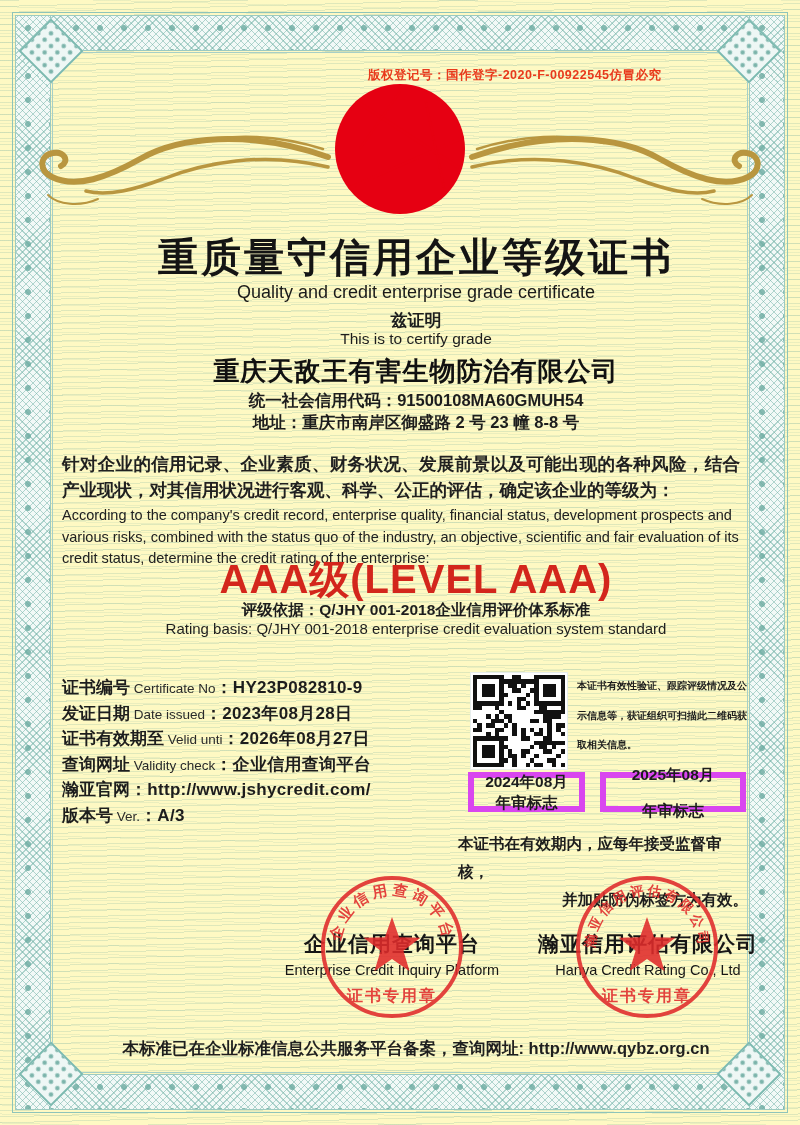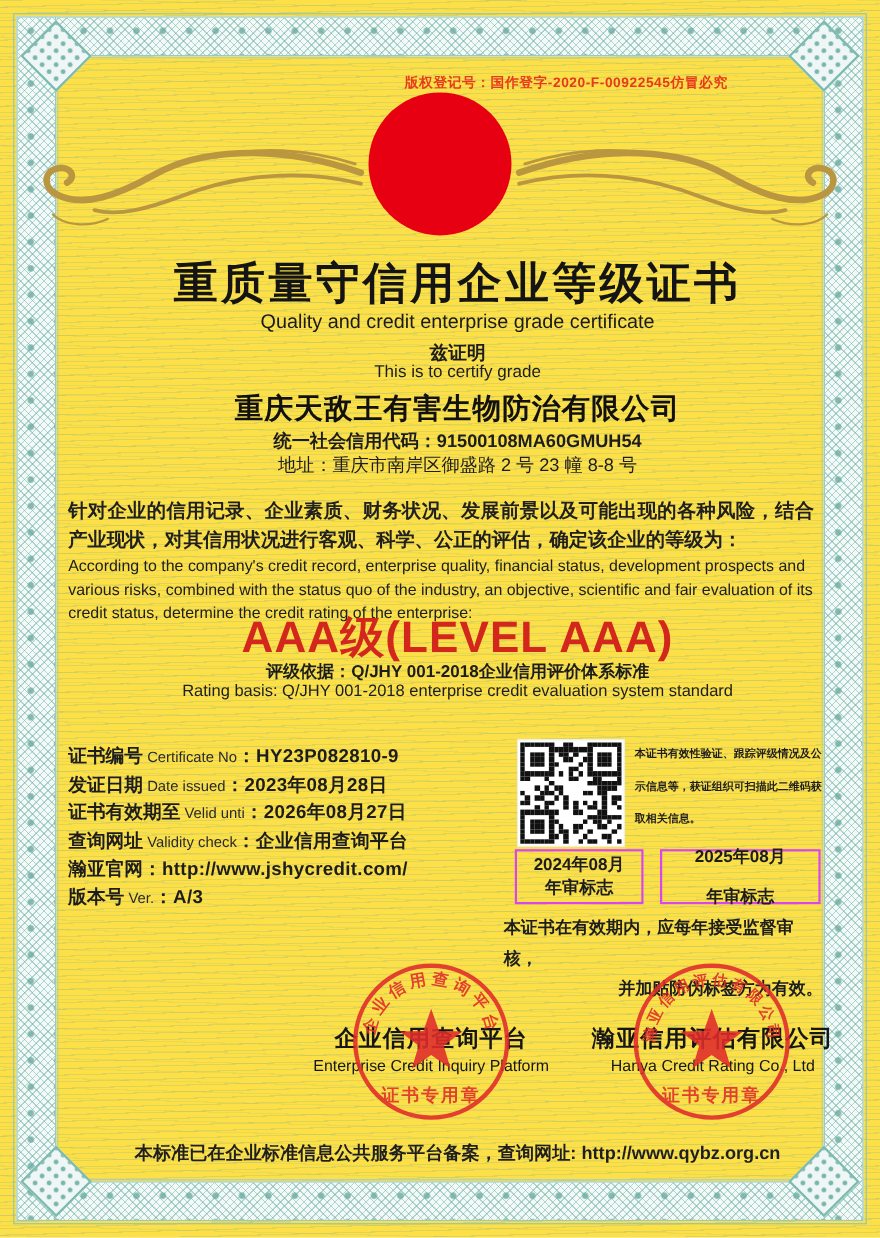--- a/index.html
+++ b/index.html
@@ -2,21 +2,21 @@
 <html><head>
 <meta charset="utf-8">
 <style>
   html,body{margin:0;padding:0;}
   body{
     width:800px;height:1125px;background:#ffffff;
     font-family:"Liberation Sans","DejaVu Sans",sans-serif;
     color:#1d1d1d;
   }
   .certificate{
-    position:relative;width:800px;height:1125px;overflow:hidden;background:#fde047;
+    position:relative;width:800px;height:1125px;overflow:hidden;background:#fef9c3;
   }
   
   .waves{
     position:absolute;inset:0;
     background-image:
       repeating-linear-gradient(178.5deg, rgba(97,162,152,0.20) 0 1px, transparent 1px 6px),
       repeating-linear-gradient(181.5deg, rgba(97,162,152,0.12) 0 1px, transparent 1px 9px);
   }
   
   .frame-outer{position:absolute;inset:12px;border:1px solid #8ec4ba;}
@@ -65,41 +65,41 @@
   .flourish.left{left:28px;}
   .flourish.right{left:462px;transform:scaleX(-1);}
 
   .title-cn{top:230px;font-size:40px;font-weight:700;letter-spacing:3px;color:#141414;}
   .title-en{top:282px;font-size:18px;font-weight:500;color:#1a1a1a;}
   .certify-cn{top:309px;font-size:17px;font-weight:600;}
   .certify-en{top:330px;font-size:15.5px;}
 
   .company-name{top:354px;font-size:26px;font-weight:800;letter-spacing:1px;color:#111;}
   .company-code{top:390px;font-size:16.5px;font-weight:600;}
-  .company-address{top:412px;font-size:16.5px;font-weight:400;}
+  .company-address{top:412px;font-size:16.5px;font-weight:700;}
 
   .stmt-cn{top:452px;left:62px;width:678px;font-size:17.5px;line-height:25.5px;font-weight:700;text-align:justify;color:#202020;}
   .stmt-en{top:505px;left:62px;width:678px;font-size:14.5px;line-height:21.5px;font-weight:400;text-align:left;color:#202020;}
 
   .grade{top:552px;font-size:40px;font-weight:800;color:#d3261c;letter-spacing:1px;}
   .basis-cn{top:600px;font-size:15.5px;font-weight:600;}
   .basis-en{top:620px;font-size:15px;}
 
   .details{top:676px;left:62px;width:390px;}
   .detail-row{height:25.5px;white-space:nowrap;}
   .detail-row .cn{font-size:17px;font-weight:600;}
   .detail-row .en{font-size:13.5px;font-weight:400;color:#2a2a2a;}
   .detail-row .val{font-size:17px;font-weight:600;letter-spacing:0.3px;}
 
   .qr-box{left:470px;top:672px;width:98px;height:98px;background:#fff;border:1px solid #e7eeec;
     display:grid;grid-template-columns:repeat(21,1fr);grid-template-rows:repeat(21,1fr);padding:2px;box-sizing:border-box;}
   .qr-box .on{background:#111;}
   .qr-note{left:577px;top:671px;width:170px;font-size:10px;line-height:29.5px;font-weight:600;text-align:justify;}
 
-  .badge{top:772px;height:50px;border:2px solid #d946ef;box-sizing:border-box;
+  .badge{top:772px;height:40px;border:6px solid #d946ef;box-sizing:border-box;
     display:flex;flex-direction:column;align-items:center;justify-content:center;font-size:15.5px;font-weight:600;line-height:21px;}
   .badge.b0{left:468px;width:117px;}
   .badge.b1{left:600px;width:146px;gap:15px;}
 
   .supervision{left:458px;top:830px;width:290px;font-size:15.5px;line-height:28px;font-weight:600;}
   .supervision .l2{text-align:right;}
 
   .org{top:930px;text-align:center;z-index:1;}
   .org.left{left:262px;width:260px;}
   .org.right{left:517px;width:262px;}

